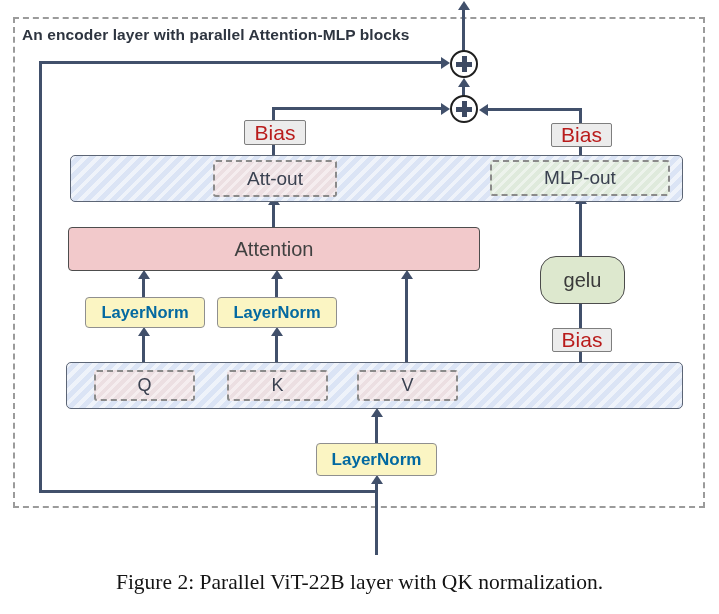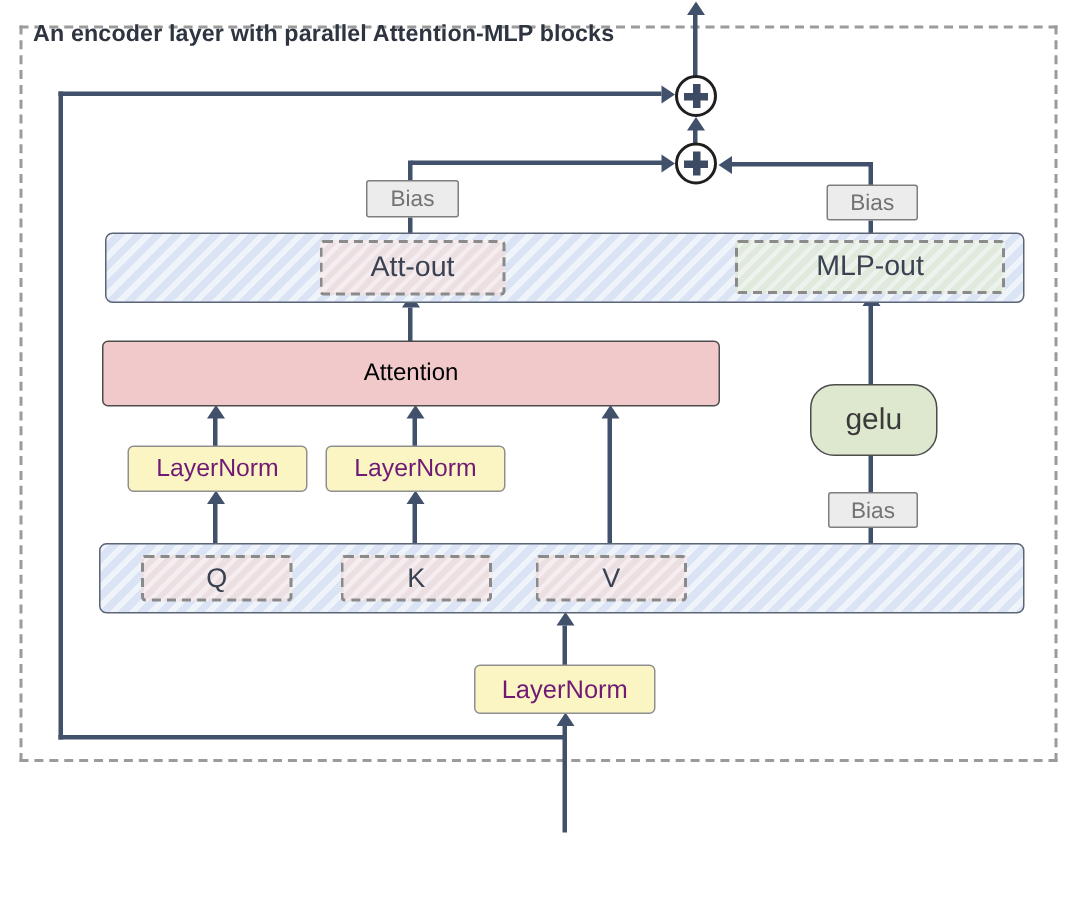--- a/index.html
+++ b/index.html
@@ -5,21 +5,21 @@
   html,body { margin:0; padding:0; background:#ffffff; }
   .canvas {
     position:relative; width:719px; height:614px; background:#ffffff;
     font-family:"Liberation Sans", sans-serif; overflow:hidden;
   }
   .frame {
     position:absolute; left:13px; top:17px; width:692px; height:491px;
     border:2px dashed #9b9b9b; box-sizing:border-box; background:transparent;
   }
   .title {
-    position:absolute; left:22px; top:14px; font-size:15.5px; font-weight:bold;
+    position:absolute; left:22px; top:26px; font-size:15.5px; font-weight:bold;
     color:#2e3540; letter-spacing:0.1px; white-space:nowrap;
   }
   
   .ln { position:absolute; background:#41506b; }
   .ah { position:absolute; width:0; height:0; }
   .ah-up   { border-left:6px solid transparent; border-right:6px solid transparent; border-bottom:9px solid #41506b; }
   .ah-right{ border-top:6px solid transparent; border-bottom:6px solid transparent; border-left:9px solid #41506b; }
   .ah-left { border-top:6px solid transparent; border-bottom:6px solid transparent; border-right:9px solid #41506b; }
   
   .hatch-blue {
@@ -40,36 +40,36 @@
   }
   .cell {
     position:absolute; box-sizing:border-box; border:2px dashed #8a8a8a; border-radius:3px;
     display:flex; align-items:center; justify-content:center;
     color:#3a4150; font-size:19px;
   }
   .cell.small { font-size:18px; }
   .attn {
     position:absolute; box-sizing:border-box; background:#f2c9cb; border:1.4px solid #4d4d4d;
     border-radius:4px; display:flex; align-items:center; justify-content:center;
-    color:#000000; font-size:16px;
+    color:#404040; font-size:20px;
   }
   .lnorm {
     position:absolute; box-sizing:border-box; background:#fbf5c3; border:1.4px solid #8f8f8f;
     border-radius:4px; display:flex; align-items:center; justify-content:center;
-    color:#701a75; font-size:16.5px;
+    color:#0369a1; font-size:16.5px;font-weight:bold;
   }
   .gelu {
     position:absolute; box-sizing:border-box; background:#dde8ce; border:1.5px solid #4c4c4c;
     border-radius:16px; display:flex; align-items:center; justify-content:center;
     color:#3a3a3a; font-size:20px;
   }
   .bias {
     position:absolute; box-sizing:border-box; background:#ececec; border:1.4px solid #7e7e7e;
     border-radius:2px; display:flex; align-items:center; justify-content:center;
-    color:#737373; font-size:15px;
+    color:#b91c1c; font-size:21px;
   }
   .plus {
     position:absolute; width:28px; height:28px; box-sizing:border-box;
     background:#ffffff; border:2px solid #1f1f1f; border-radius:50%; z-index:5;
   }
   .plus .ph { position:absolute; left:4px; right:4px; top:50%; margin-top:-2.5px; height:5px; background:#3d4a63; }
   .plus .pv { position:absolute; top:4px; bottom:4px; left:50%; margin-left:-2.5px; width:5px; background:#3d4a63; }
   .inputs-label {
     position:absolute; left:317px; top:518px; width:120px; text-align:center;
     font-size:21px; color:#5c6066;
@@ -187,14 +187,15 @@
     <span>K</span>
   </div>
   <div class="cell small hatch-pink" style="left:357px; top:370px; width:101px; height:31px;">
     <span>V</span>
   </div>
 
   <div class="lnorm" style="left:316px; top:443px; width:121px; height:33px; font-size:17px;">
     <span>LayerNorm</span>
   </div>
 
+  <div class="caption">Figure 2: Parallel ViT-22B layer with QK normalization.</div>
 
 </div>
 
 </body></html>

